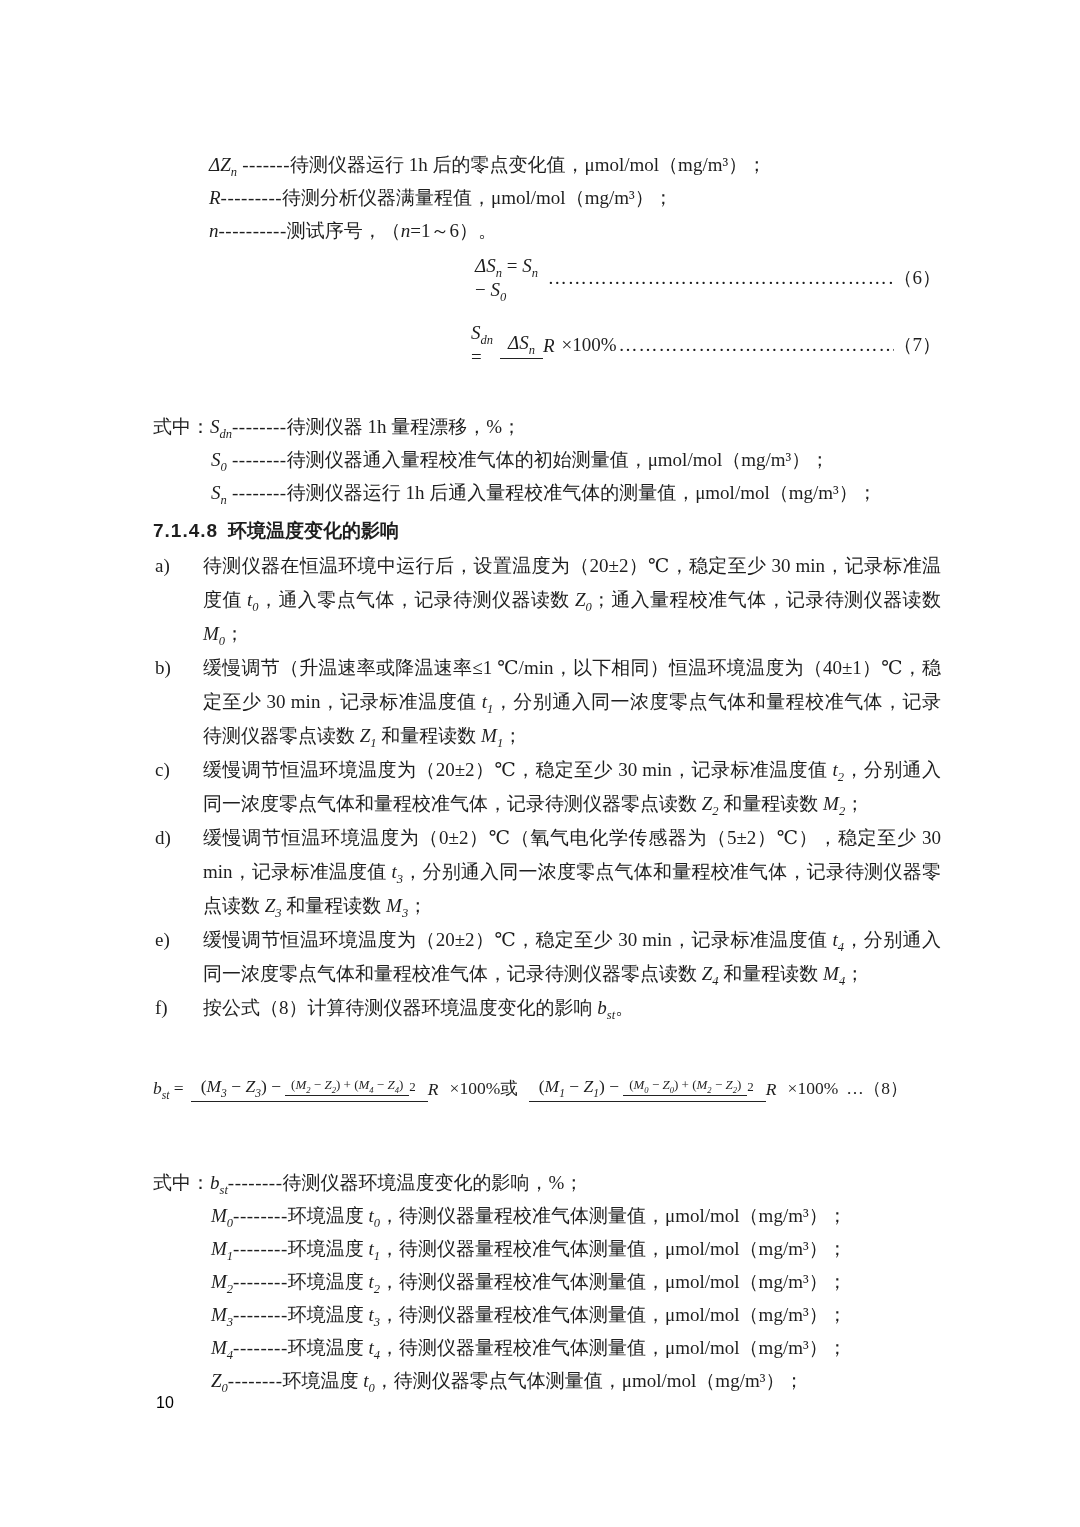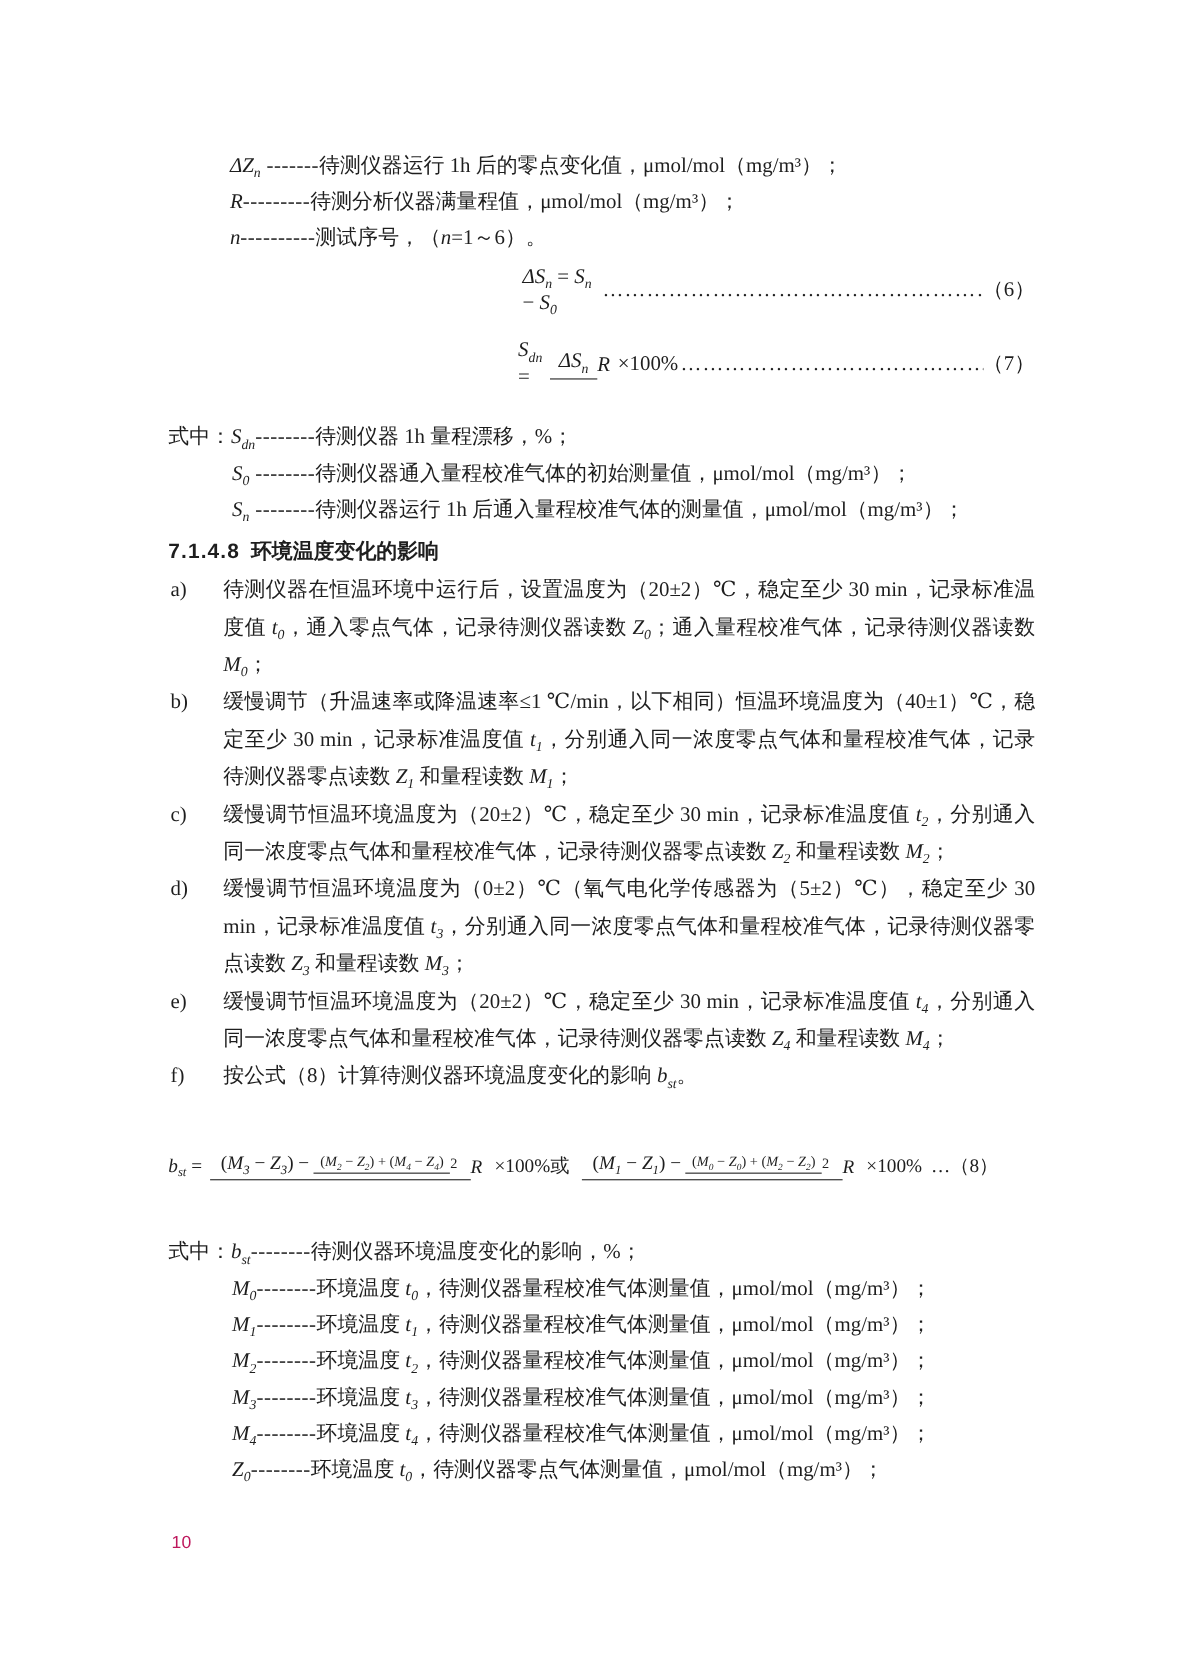--- a/index.html
+++ b/index.html
@@ -5,62 +5,62 @@
   html,body{margin:0;padding:0;background:#ffffff;}
   .page{
     position:relative;
     width:1080px;height:1527px;
     background:#ffffff;
     font-family:"Liberation Serif","DejaVu Serif",serif;
     color:#1e1e1e;
     font-size:19px;
     overflow:hidden;
   }
-  .content{position:absolute;left:153px;top:134px;width:788px;}
+  .content{position:absolute;left:153px;top:148px;width:788px;}
   .it{font-style:italic;}
   sub{font-size:66%;line-height:0;}
   sub.it,sup.it{font-style:italic;}
   .def-row{line-height:33px;white-space:nowrap;}
   .indent1{padding-left:56px;}
   .indent-where{padding-left:58px;}
   .dashes{letter-spacing:.5px;}
   .where-label{white-space:nowrap;}
 
   .formula-row{display:flex;align-items:center;line-height:1.25;}
   .f6{margin-top:14px;padding-left:322px;height:34px;}
   .f7{margin-top:14px;padding-left:318px;height:72px;}
   .dots{flex:1 1 auto;overflow:hidden;white-space:nowrap;letter-spacing:1px;padding:0 2px;}
   .flabel{flex:0 0 auto;}
 
   .frac{display:inline-flex;flex-direction:row;align-items:center;margin:0 7px;text-align:center;}
   .frac .num{padding:0 8px 3px;border-bottom:1.5px solid #222;}
   .frac .den{padding-top:2px;}
 
-  .where-block{margin-top:14px;}
+  .where-block{margin-top:29px;}
   .heading{
     font-family:"Liberation Sans","DejaVu Sans",sans-serif;
     font-weight:bold;font-size:19px;line-height:36px;margin-top:4px;
     white-space:nowrap;
   }
   .heading .hnum{margin-right:10px;letter-spacing:1px;}
 
   .item{position:relative;padding-left:50px;line-height:34px;text-align:justify;}
   .item .marker{position:absolute;left:2px;top:0;}
 
   .f8{margin-top:16px;font-size:17.5px;height:96px;}
   .f8 .bigfrac .num{display:flex;align-items:center;padding:0 10px 4px;border-bottom:1.5px solid #222;}
   .f8 .innerfrac{font-size:13px;margin:0 2px 0 4px;}
   .f8 .innerfrac .num{display:block;padding:0 6px 2px;border-bottom:1.3px solid #222;}
   .f8 .mid{margin:0 4px;white-space:nowrap;}
   .f8 .tail{margin-left:4px;white-space:nowrap;}
 
   .pagenum{
     position:absolute;left:156px;top:1394px;
     font-family:"Liberation Sans","DejaVu Sans",sans-serif;
-    font-size:16px;color:#be185d;
+    font-size:16px;color:#000000;
   }
 </style>
 </head>
 <body>
 
 <div class="page">
   <div class="content">
 
     <div>
       <div class="def-row indent1">

